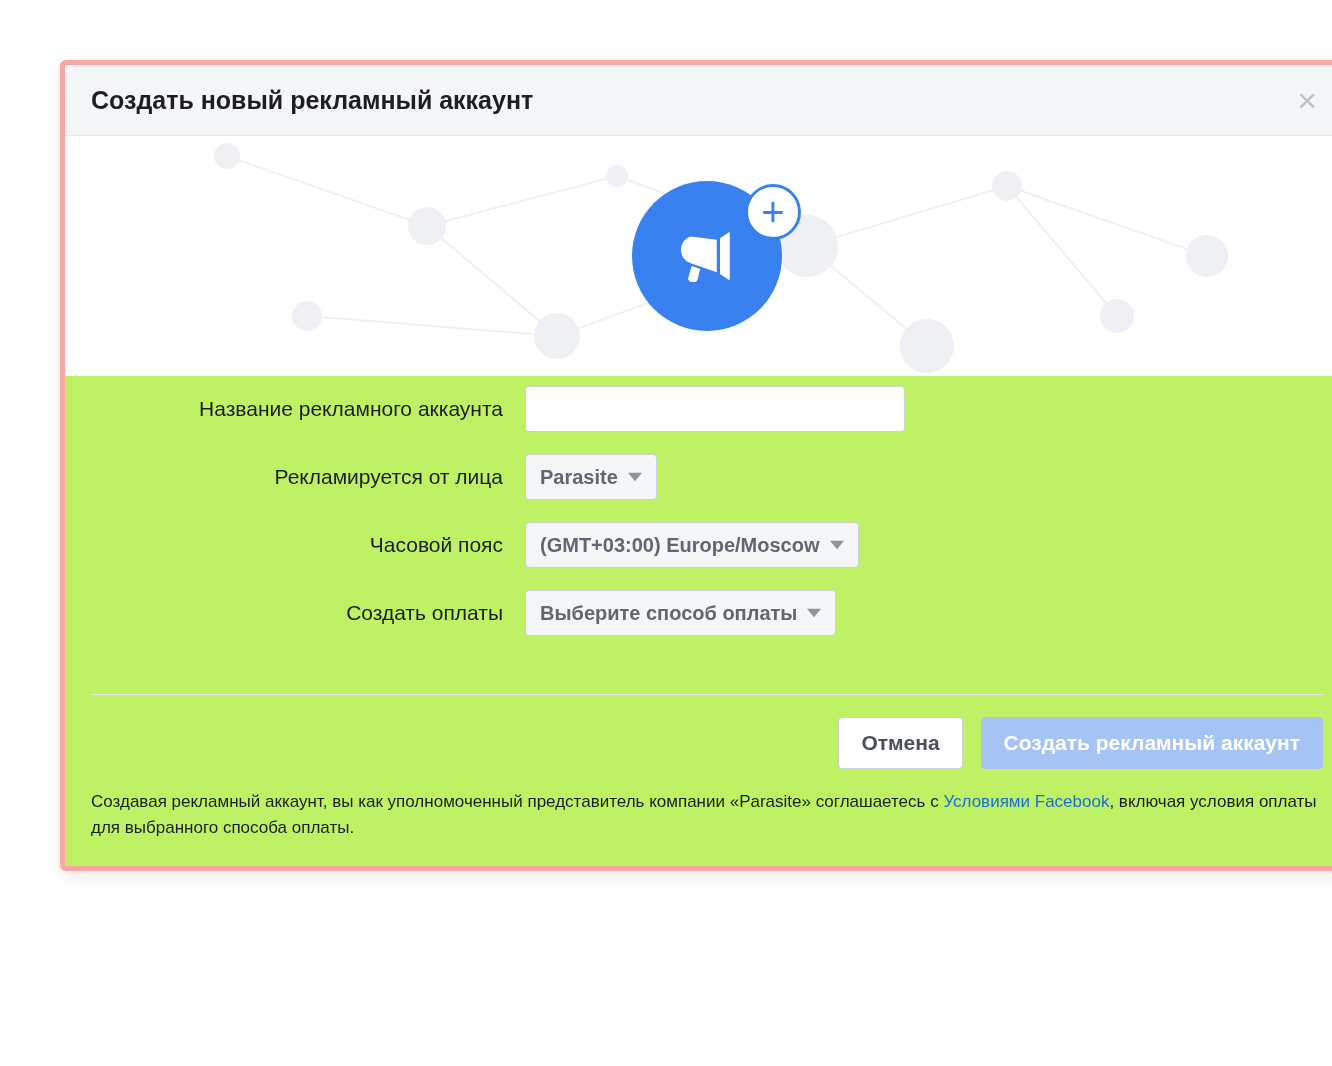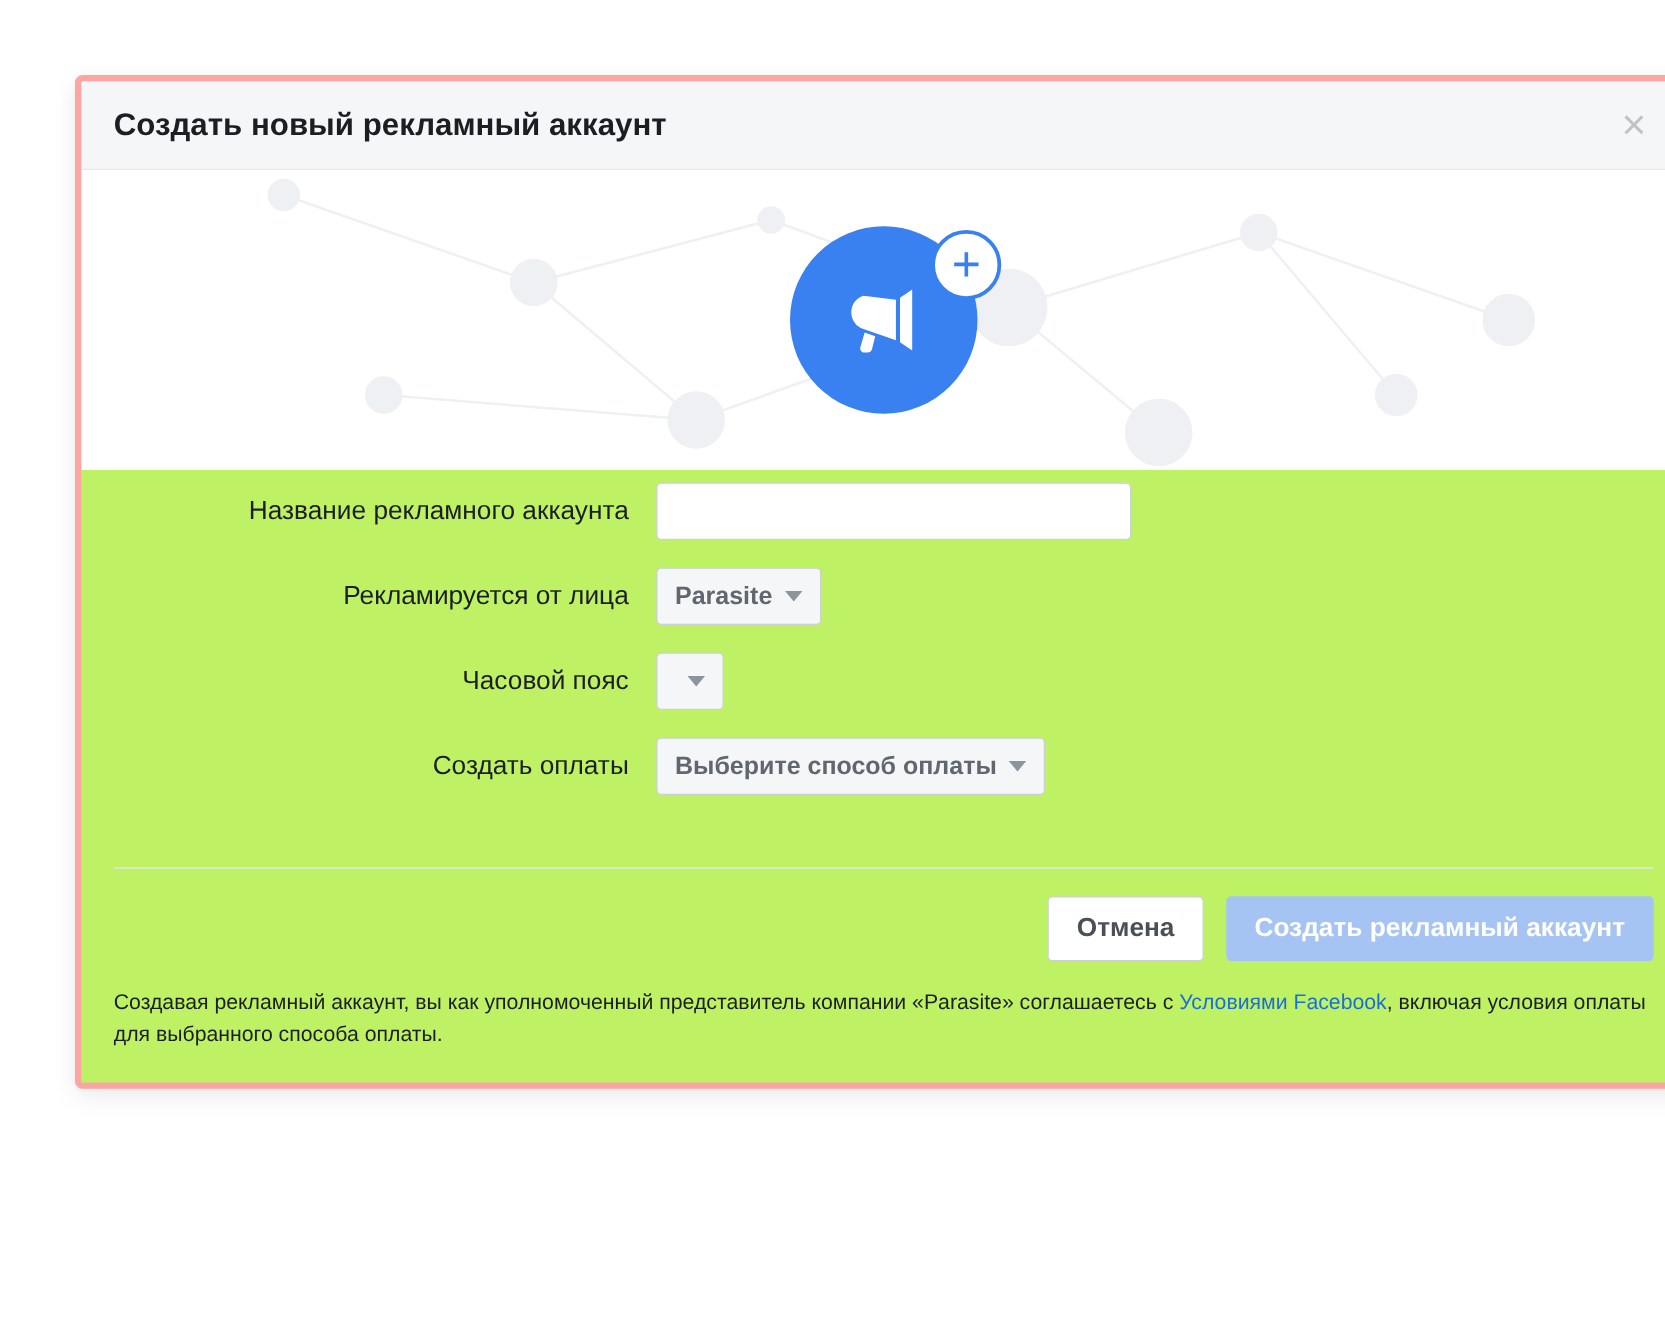--- a/index.html
+++ b/index.html
@@ -237,20 +237,21 @@
                 </svg>
             </span>
           </div>
         </div>
       </div>
 
       <div class="form-row">
         <div class="form-label">Часовой пояс</div>
         <div class="form-control-wrap">
           <div class="select-btn">
+            <span>(GMT+03:00) Europe/Moscow</span>
             <span class="caret">
               <svg width="14" height="10" viewBox="0 0 10 6">
                   <path d="M0 0 L10 0 L5 6 Z" fill="#8d949e"></path>
                 </svg>
             </span>
           </div>
         </div>
       </div>
 
 

